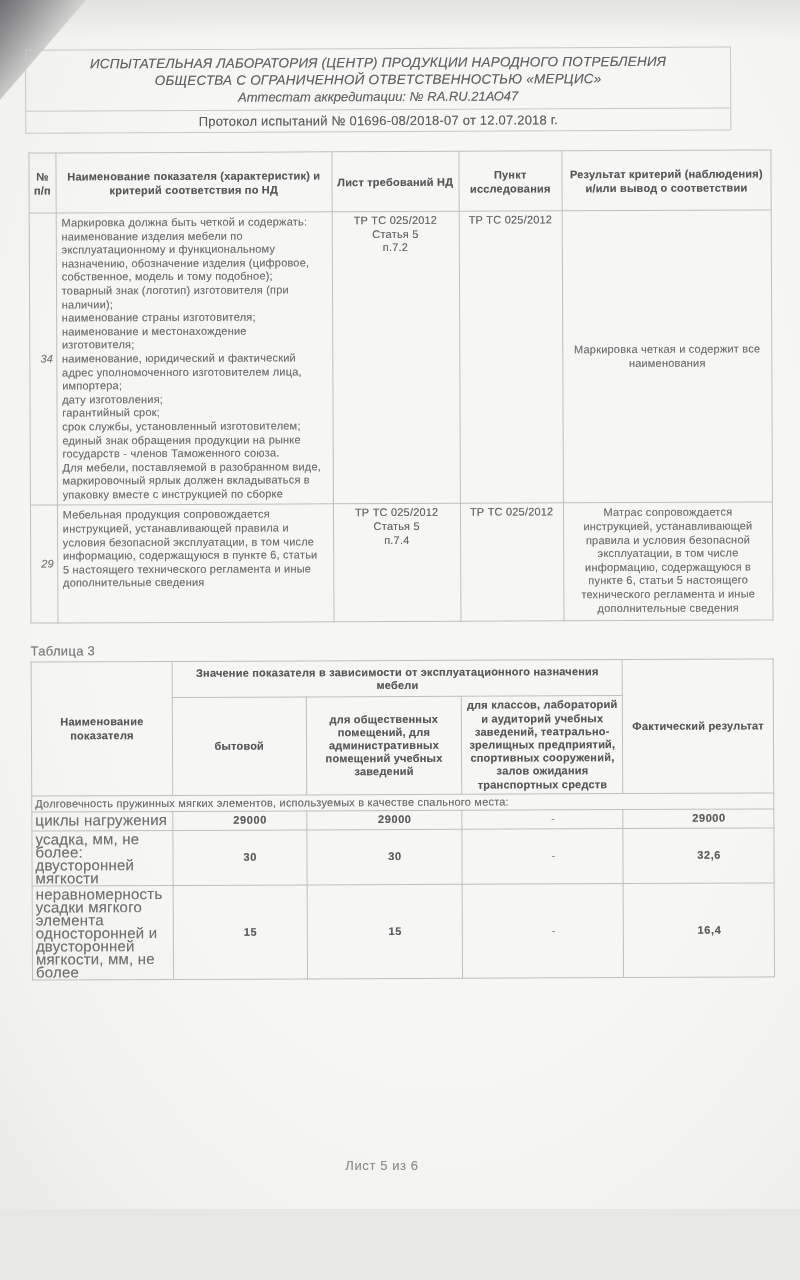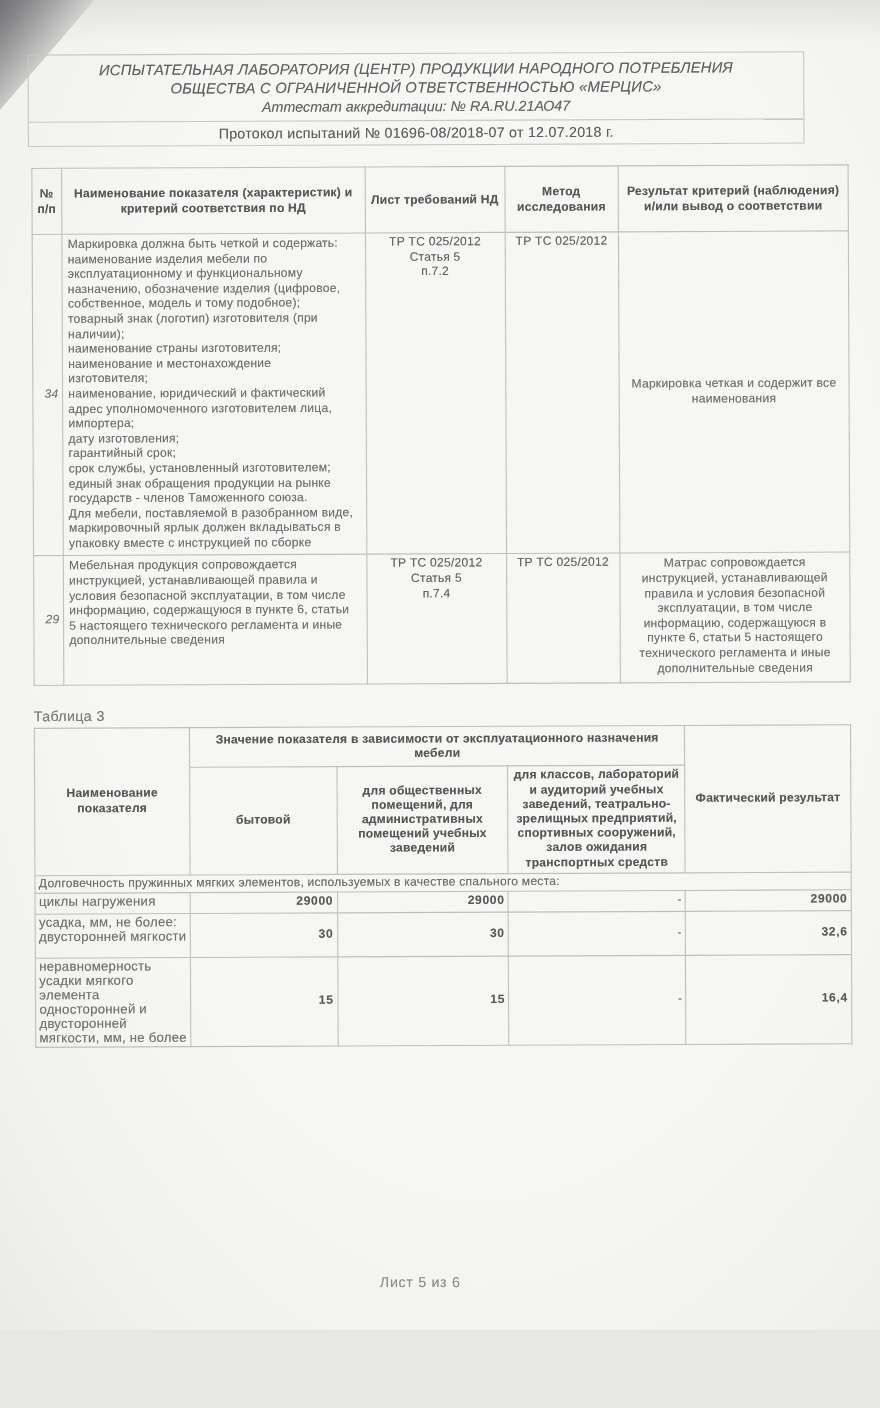--- a/index.html
+++ b/index.html
@@ -47,22 +47,22 @@
 
   
   .t3-caption{margin:20px 0 3px 0;font-size:13px;color:#7b7b7b;letter-spacing:0.3px;}
   .t3 .merged-row{height:36px;}
   .t3 .sub-row{height:92px;}
   .t3 .section-row{height:16px;}
   .t3 .r-cycles{height:18px;}
   .t3 .r-shrink{height:40px;}
   .t3 .r-uneven{height:78px;}
   .t3 th{font-size:11px;line-height:13.2px;padding:2px 4px;}
-  .t3 .name-cell{font-size:12px;line-height:13px;padding:1px 3px;color:#717171;}
-  .t3 .value-cell{text-align:right;vertical-align:middle;padding-left:24px;}
+  .t3 .name-cell{font-size:15px;line-height:13px;padding:1px 3px;color:#717171;}
+  .t3 .value-cell{text-align:center;vertical-align:middle;padding-left:24px;}
   .t3 .section-cell{font-size:11px;color:#6b6b6b;padding:1px 3px;vertical-align:middle;}
   .dash{color:#7c7c7c;font-weight:normal;}
 
   .footer{position:absolute;top:1158px;left:0;width:800px;text-align:center;
     font-size:13px;color:#8d8d8d;letter-spacing:0.6px;transform:translateX(-18px);
     text-shadow:0 0 0.5px rgba(140,140,140,0.5);}
 </style>
 </head>
 <body>
 
@@ -87,21 +87,21 @@
           <col style="width:17.1%">
         <col style="width:13.9%">
           <col style="width:28.2%">
       </colgroup>
       <thead>
         <tr>
           <th class="pre">№
 п/п</th>
           <th>Наименование показателя (характеристик) и критерий соответствия по НД</th>
           <th>Лист требований НД</th>
-          <th>Метод исследования</th>
+          <th>Пункт исследования</th>
           <th>Результат критерий (наблюдения) и/или вывод о соответствии</th>
         </tr>
       </thead>
       <tbody>
         <tr class="row-34">
           <td class="num-cell">34</td>
           <td class="indicator-cell pre">Маркировка должна быть четкой и содержать:
 наименование изделия мебели по эксплуатационному и функциональному назначению, обозначение изделия (цифровое, собственное, модель и тому подобное);
 товарный знак (логотип) изготовителя (при наличии);
 наименование страны изготовителя;

